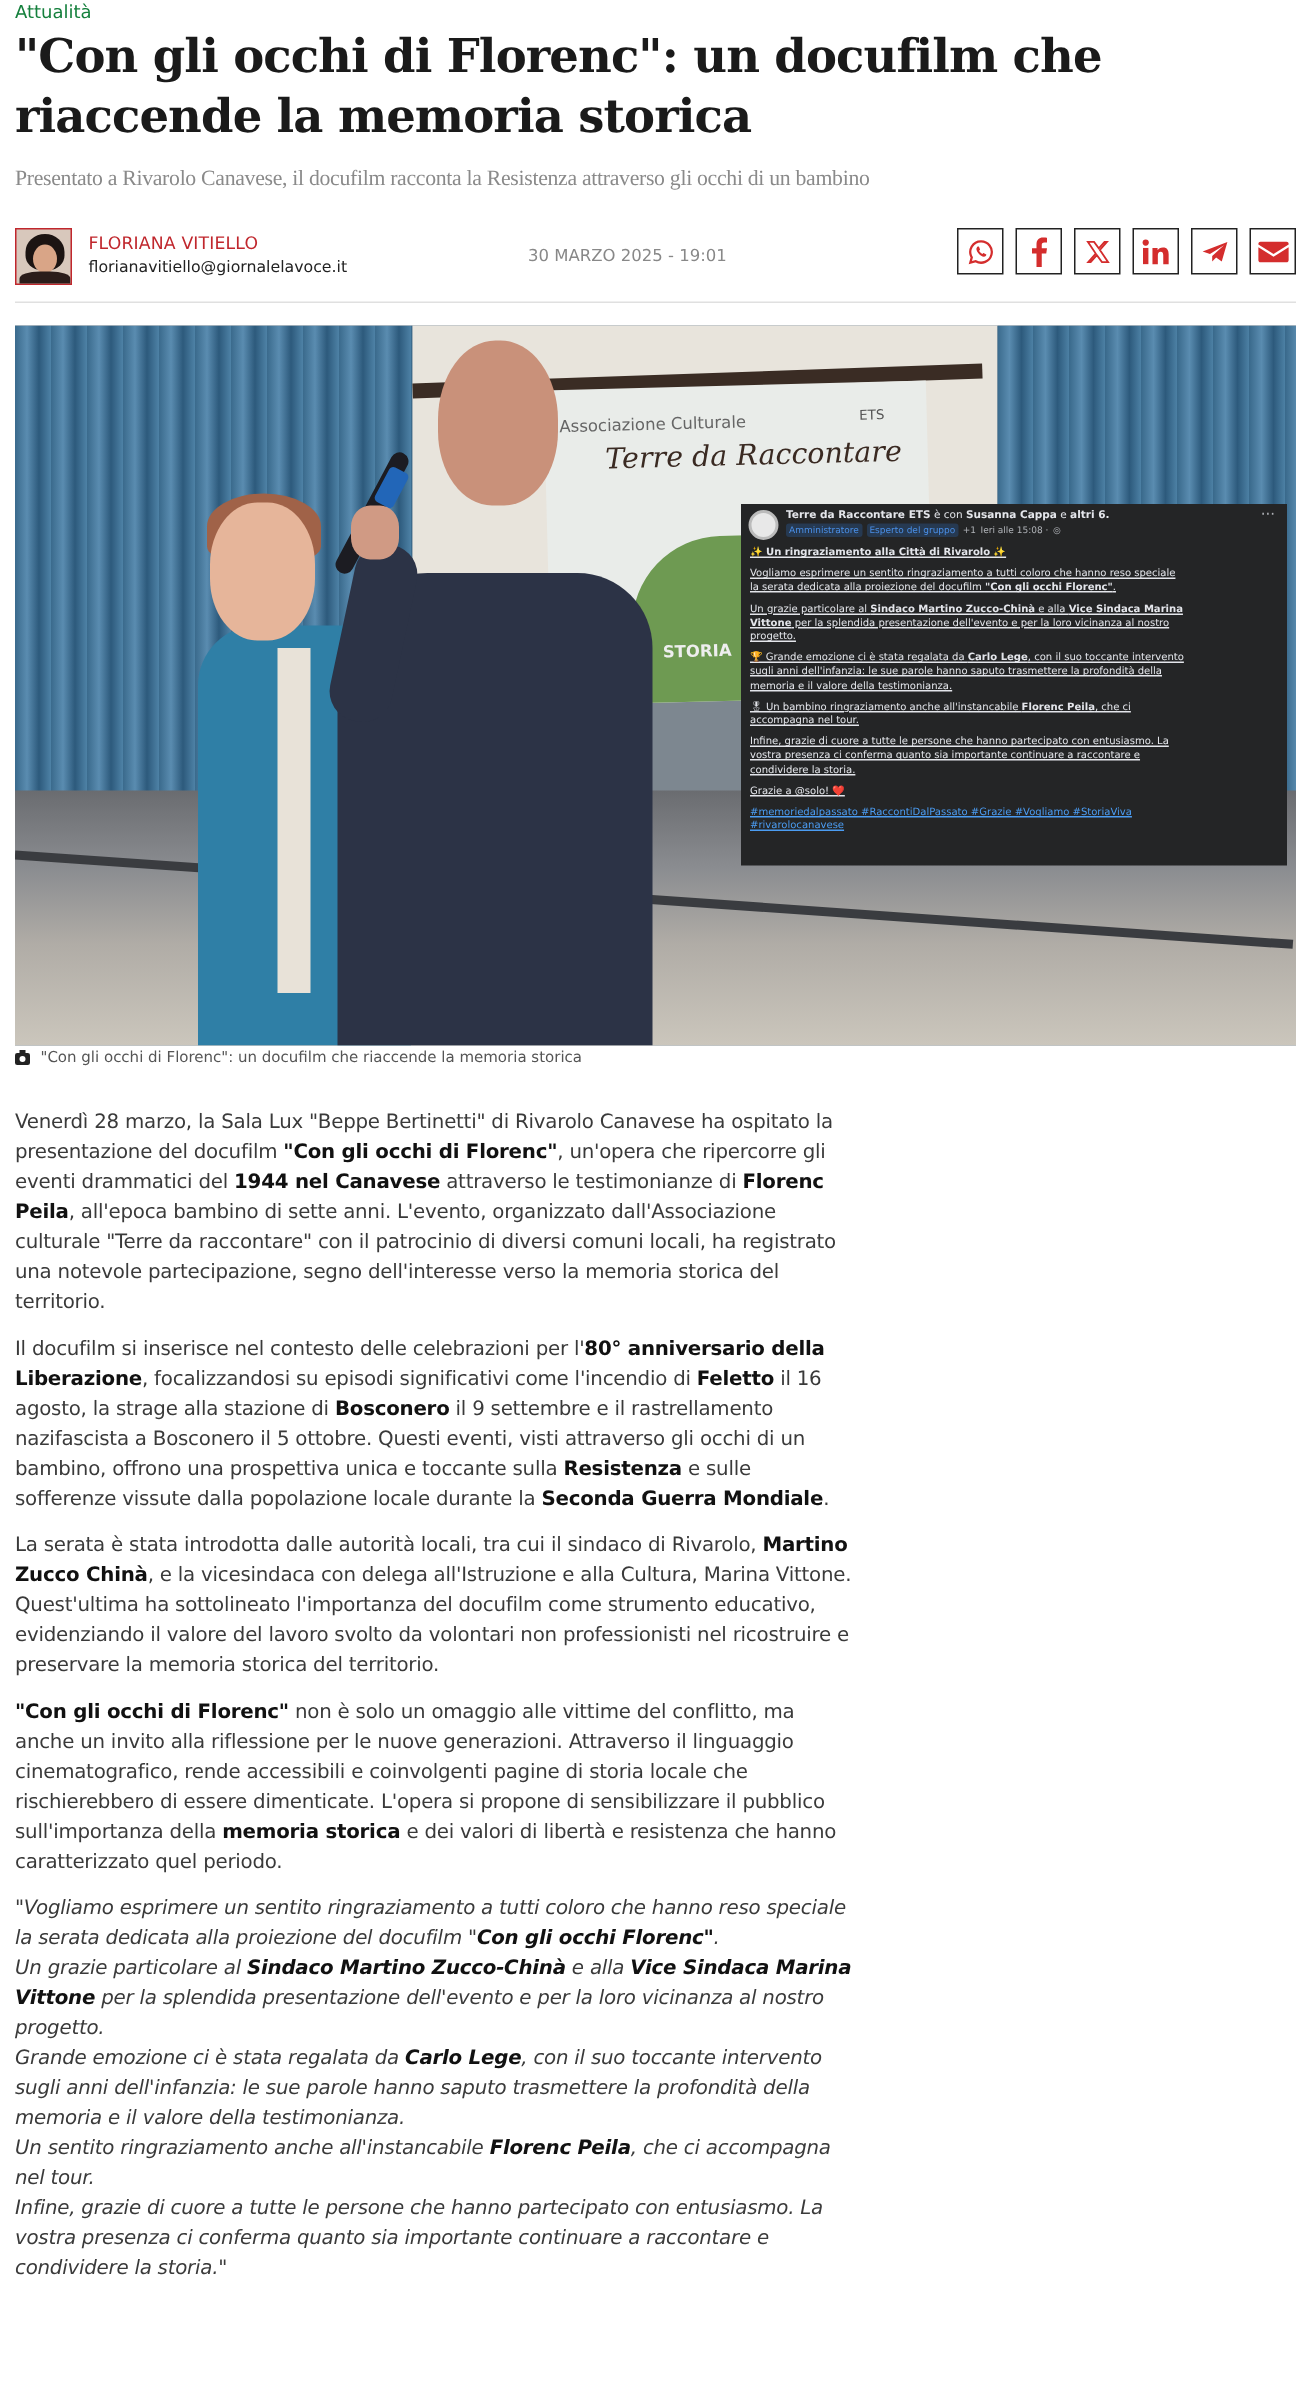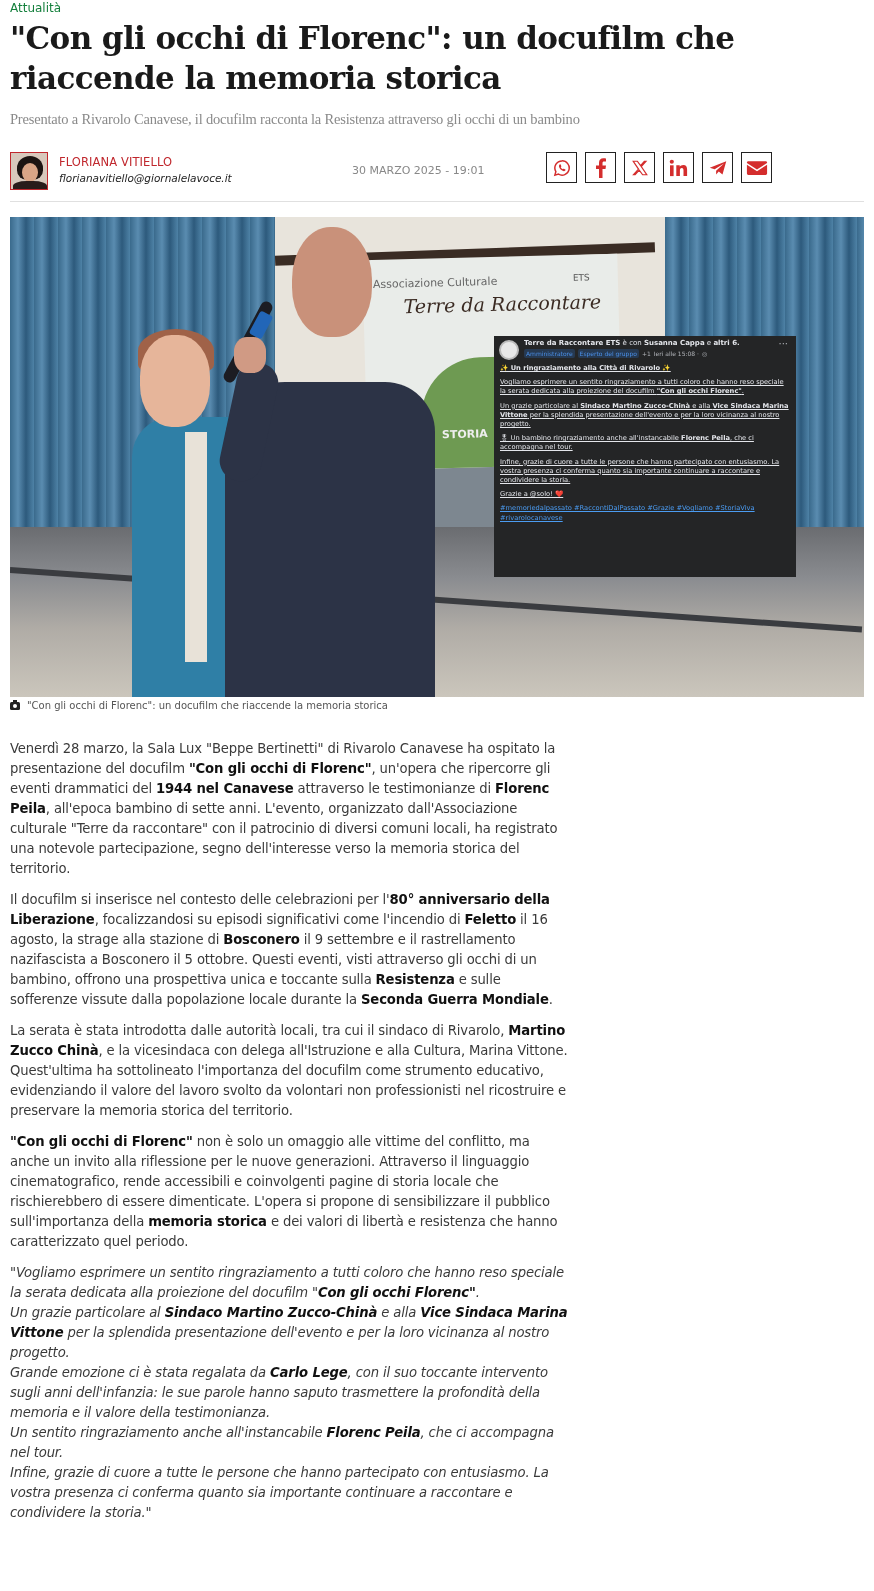--- a/index.html
+++ b/index.html
@@ -3,27 +3,27 @@
 <meta charset="utf-8">
 <style>
   * { box-sizing: border-box; margin: 0; padding: 0; }
   html, body { width: 874px; height: 1591px; overflow: hidden; background: #ffffff; }
   body { font-family: "DejaVu Sans", sans-serif; color: #333; position: relative; }
 
   .category { position: absolute; left: 10px; top: 0; font-size: 12px; color: #15803d; line-height: 16px; }
   .title { position: absolute; left: 10px; top: 18px; width: 860px; font-family: "DejaVu Serif", serif; font-size: 31px; line-height: 40px; color: #1a1a1a; font-weight: bold; letter-spacing: -0.6px; }
   .subtitle { position: absolute; left: 10px; top: 107px; width: 860px; font-size: 14.5px; color: #8a8a8a; line-height: 24px; letter-spacing: -0.2px; font-family: Liberation Serif, serif; }
 
-  .byline { position: absolute; left: 10px; top: 152px; width: 762px; height: 40px; }
+  .byline { position: absolute; left: 10px; top: 152px; width: 854px; height: 40px; }
   .avatar { position: absolute; left: 0; top: 0; width: 38px; height: 38px; border: 1.5px solid #c0272d; overflow: hidden; background: #d8c8bc; }
   .avatar .hair { position: absolute; left: 6px; top: 3px; width: 26px; height: 24px; border-radius: 50% 50% 40% 40%; background: #1c1412; }
   .avatar .face { position: absolute; left: 11px; top: 10px; width: 16px; height: 19px; border-radius: 50%; background: #d9a587; }
   .avatar .body { position: absolute; left: 2px; top: 28px; width: 34px; height: 12px; border-radius: 40% 40% 0 0; background: #2a1c1a; }
   .author-name { position: absolute; left: 49px; top: 3px; font-size: 11.5px; color: #c0272d; letter-spacing: 0.1px; }
-  .author-email { position: absolute; left: 49px; top: 20px; font-size: 10.5px; color: #222; font-style: italic; }
+  .author-email { position: absolute; left: 49px; top: 20px; font-size: 10.5px; color: #222; }
   .pub-date { position: absolute; left: 342px; top: 12px; font-size: 11px; color: #888; }
 
   .share { position: absolute; right: 0; top: 0; display: flex; gap: 8px; }
   .share-btn { width: 31px; height: 31px; border: 1.5px solid #222; display: flex; align-items: center; justify-content: center; color: #d42d2d; font-weight: bold; background: #fff; cursor: pointer; }
   .share-btn svg { display: block; }
 
   .divider { position: absolute; left: 10px; top: 201px; width: 854px; height: 1px; background: #e0e0e0; }
 
   .photo { position: absolute; left: 10px; top: 217px; width: 854px; height: 480px; overflow: hidden; background: #7d8790; }
   .curtain { position: absolute; top: 0; height: 350px; background: repeating-linear-gradient(90deg, #3a6a8c 0px, #5a8cb0 8px, #2d5a7c 16px, #4e82a6 24px); }
@@ -46,21 +46,21 @@
   .woman-hair { position: absolute; left: 128px; top: 112px; width: 76px; height: 44px; border-radius: 50% 50% 20% 20%; background: #a06248; }
 
   .man-coat { position: absolute; left: 215px; top: 165px; width: 210px; height: 315px; background: #2c3346; border-radius: 60px 50px 0 0; }
   .man-head { position: absolute; left: 282px; top: 10px; width: 80px; height: 110px; border-radius: 48% 48% 45% 45%; background: #c9917a; }
   .man-arm { position: absolute; left: 218px; top: 145px; width: 42px; height: 120px; background: #2c3346; border-radius: 20px; transform: rotate(12deg); }
   .man-hand { position: absolute; left: 224px; top: 120px; width: 32px; height: 36px; background: #d09a84; border-radius: 40%; }
   .mic { position: absolute; left: 232px; top: 80px; width: 12px; height: 90px; background: #1c1c22; border-radius: 6px; transform: rotate(28deg); }
   .mic-band { position: absolute; left: 244px; top: 95px; width: 14px; height: 26px; background: #2266b8; transform: rotate(28deg); border-radius: 3px; }
 
   
-  .fb { position: absolute; left: 484px; top: 119px; width: 302px; height: 241px; background: #242526; color: #e4e6eb; font-size: 6.7px; line-height: 9.2px; padding: 16px 6px; }
+  .fb { position: absolute; left: 484px; top: 119px; width: 364px; height: 241px; background: #242526; color: #e4e6eb; font-size: 6.7px; line-height: 9.2px; padding: 16px 6px; }
   .fb .fb-avatar { position: absolute; left: 5px; top: 4px; width: 20px; height: 20px; border-radius: 50%; background: #e8e8e8; border: 2px solid #bbb; }
   .fb .fb-head { position: absolute; left: 30px; top: 3px; font-size: 7px; }
   .fb .fb-head b { font-weight: bold; }
   .fb .fb-meta { position: absolute; left: 30px; top: 13px; font-size: 6px; color: #b0b3b8; display: flex; gap: 3px; align-items: center; }
   .fb .badge { background: #263951; color: #4a8fe7; padding: 0 2px; border-radius: 2px; }
   .fb .fb-more { position: absolute; right: 8px; top: 3px; font-size: 10px; color: #b0b3b8; }
   .fb .fb-body { position: absolute; left: 6px; top: 28px; width: 290px; }
   .fb .fb-body p { margin-bottom: 5px; text-decoration: underline; }
   .fb .fb-tags { color: #4b9cf2; }
 
@@ -170,20 +170,21 @@
       <span class="badge">Esperto del gruppo</span>
       <span>+1</span>
       <span>Ieri alle 15:08 ·</span>
       <span>◎</span>
     </div>
     <div class="fb-more">···</div>
     <div class="fb-body">
       <p><b>✨ Un ringraziamento alla Città di Rivarolo ✨</b></p>
       <p><span>Vogliamo esprimere un sentito ringraziamento a tutti coloro che hanno reso speciale la serata dedicata alla proiezione del docufilm </span><b>"Con gli occhi Florenc"</b><span>.</span></p>
       <p><span>Un grazie particolare al </span><b>Sindaco Martino Zucco-Chinà</b><span> e alla </span><b>Vice Sindaca Marina Vittone</b><span> per la splendida presentazione dell'evento e per la loro vicinanza al nostro progetto.</span></p>
+      <p><span>🏆 Grande emozione ci è stata regalata da </span><b>Carlo Lege</b><span>, con il suo toccante intervento sugli anni dell'infanzia: le sue parole hanno saputo trasmettere la profondità della memoria e il valore della testimonianza.</span></p>
       <p><span>🎖 Un bambino ringraziamento anche all'instancabile </span><b>Florenc Peila</b><span>, che ci accompagna nel tour.</span></p>
       <p>Infine, grazie di cuore a tutte le persone che hanno partecipato con entusiasmo. La vostra presenza ci conferma quanto sia importante continuare a raccontare e condividere la storia.</p>
       <p>Grazie a @solo! ❤️</p>
       <p class="fb-tags">#memoriedalpassato #RaccontiDalPassato #Grazie #Vogliamo #StoriaViva #rivarolocanavese</p>
     </div>
   </div>
 </div>
 
 <div class="caption">
   <span class="camera-icon"></span>

